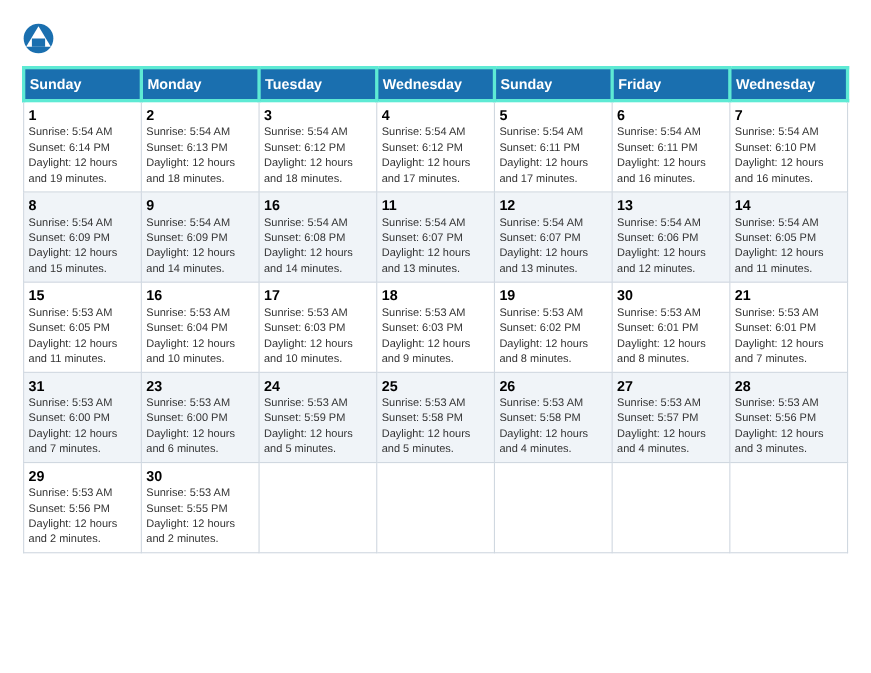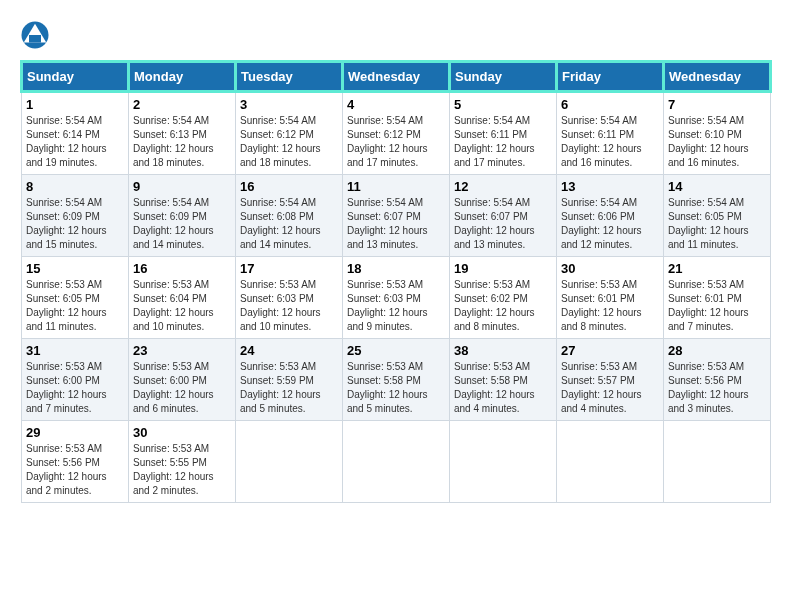--- a/index.html
+++ b/index.html
@@ -224,21 +224,21 @@
         </td>
         <td>
           <span class="day-num">24</span>
           <span class="day-info">Sunrise: 5:53 AM<br>Sunset: 5:59 PM<br>Daylight: 12 hours and 5 minutes.</span>
         </td>
         <td>
           <span class="day-num">25</span>
           <span class="day-info">Sunrise: 5:53 AM<br>Sunset: 5:58 PM<br>Daylight: 12 hours and 5 minutes.</span>
         </td>
         <td>
-          <span class="day-num">38</span>
+          <span class="day-num">26</span>
           <span class="day-info">Sunrise: 5:53 AM<br>Sunset: 5:58 PM<br>Daylight: 12 hours and 4 minutes.</span>
         </td>
         <td>
           <span class="day-num">27</span>
           <span class="day-info">Sunrise: 5:53 AM<br>Sunset: 5:57 PM<br>Daylight: 12 hours and 4 minutes.</span>
         </td>
         <td>
           <span class="day-num">28</span>
           <span class="day-info">Sunrise: 5:53 AM<br>Sunset: 5:56 PM<br>Daylight: 12 hours and 3 minutes.</span>
         </td>

